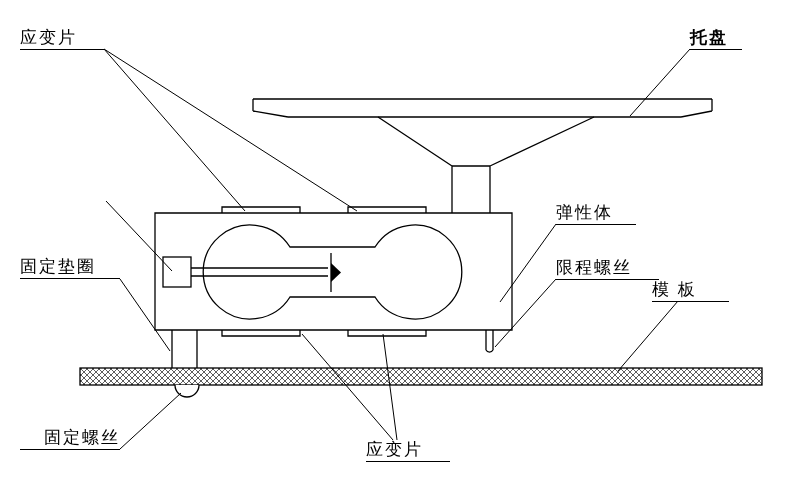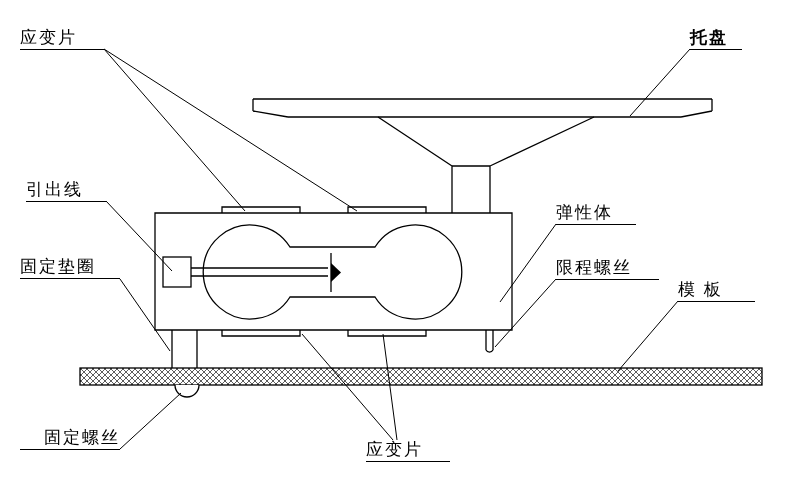--- a/index.html
+++ b/index.html
@@ -88,27 +88,26 @@
       <path d="M120,449 L181,393"></path>
       <path d="M393,440 L302,334"></path>
       <path d="M397,440 L383,334"></path>
     </g>
   </svg>
 
   <div class="label" style="left:20px;  top:27px;  width:84px;">应变片</div>
 
   <div class="label" style="left:690px; top:27px;  width:52px;font-weight:bold;">托盘</div>
 
-  <div class="label" style="left:26px;  top:179px; width:80px;">引出线</div>
 
   <div class="label" style="left:20px;  top:256px; width:100px;">固定垫圈</div>
 
   <div class="label" style="left:556px; top:257px; width:103px;">限程螺丝</div>
 
   <div class="label" style="left:556px; top:202px; width:80px;">弹性体</div>
 
-  <div class="label" style="left:678px; top:279px; width:77px;">模 板</div>
+  <div class="label" style="left:652px; top:279px; width:77px;">模 板</div>
 
   <div class="label" style="left:20px;  top:427px; width:100px;text-align:right;">固定螺丝</div>
 
   <div class="label" style="left:366px; top:439px; width:84px;">应变片</div>
 
 </div>
 
 </body></html>

